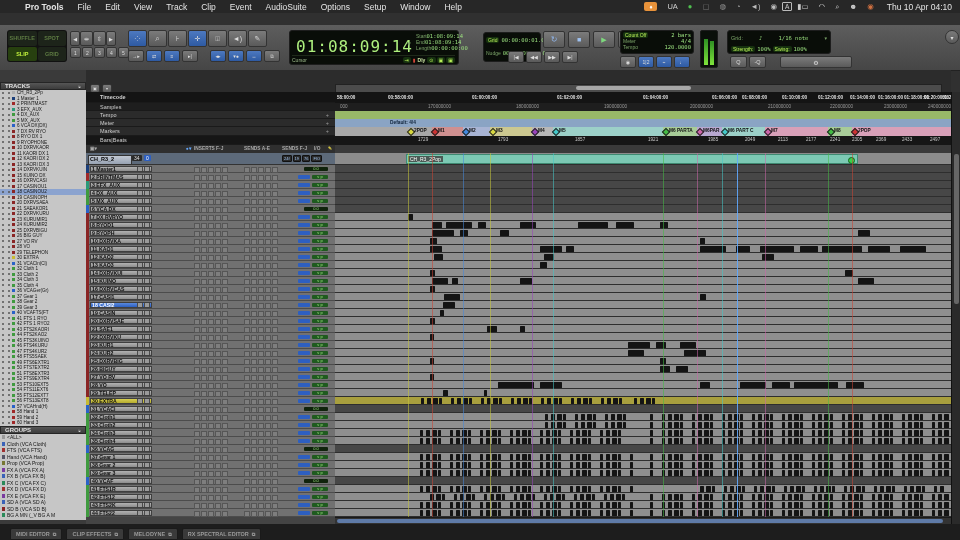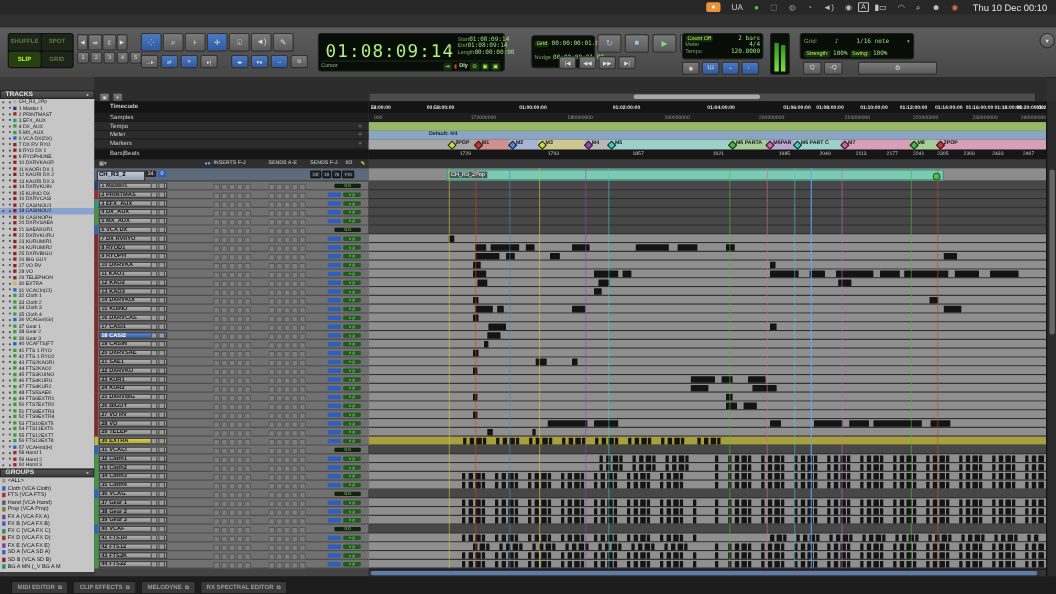--- a/index.html
+++ b/index.html
@@ -72,38 +72,52 @@
   .tab{display:flex;align-items:center;background:#3a3a3a;border:1px solid #1a1a1a;color:#9a9a9a;
        font-size:5.5px;font-weight:bold;padding:0 5px;height:10px;border-radius:2px 2px 0 0;margin-right:4px;}
 </style>
 </head>
 <body>
 
 <div class="screen">
 
   <div class="a menubar">
     <span class="apple"></span>
+    <span id="menu-items" style="display:flex">
+        <span class="mi" style="font-weight: bold;">Pro Tools</span>
+        <span class="mi" style="">File</span>
+        <span class="mi" style="">Edit</span>
+        <span class="mi" style="">View</span>
+        <span class="mi" style="">Track</span>
+        <span class="mi" style="">Clip</span>
+        <span class="mi" style="">Event</span>
+        <span class="mi" style="">AudioSuite</span>
+        <span class="mi" style="">Options</span>
+        <span class="mi" style="">Setup</span>
+        <span class="mi" style="">Window</span>
+        <span class="mi" style="">Help</span>
+      </span>
     <span class="sp"></span>
     <span class="st">
         <span class="micbadge">♦</span>
       </span>
     <span class="st">UA</span>
     <span class="st" style="color:#4fc04f">●</span>
     <span class="st" style="color:#777">▢</span>
     <span class="st" style="color:#999">◍</span>
     <span class="st" style="color:#999">◔</span>
     <span class="st" style="color:#bbb">◄)</span>
     <span class="st" style="color:#bbb">◉</span>
     <span class="st" style="border:1px solid #bbb;border-radius:1px;padding:0 2px;font-size:6.5px">A</span>
     <span class="st" style="color:#ccc">▮▭</span>
     <span class="st" style="color:#ccc">◠</span>
     <span class="st" style="color:#ccc">⌕</span>
     <span class="st" style="color:#ccc">☻</span>
     <span class="st" style="color:#d07040">◉</span>
-    <span class="clock">Thu 10 Dec  00:10</span>
+    <span class="clock">Thu 10 Apr  04:10</span>
   </div>
 
 
   <div class="a toolbar">
     <div class="a modegrid" id="modes">
         <div class="modebtn">SHUFFLE</div>
         <div class="modebtn">SPOT</div>
         <div class="modebtn on">SLIP</div>
         <div class="modebtn">GRID</div>
       </div>

